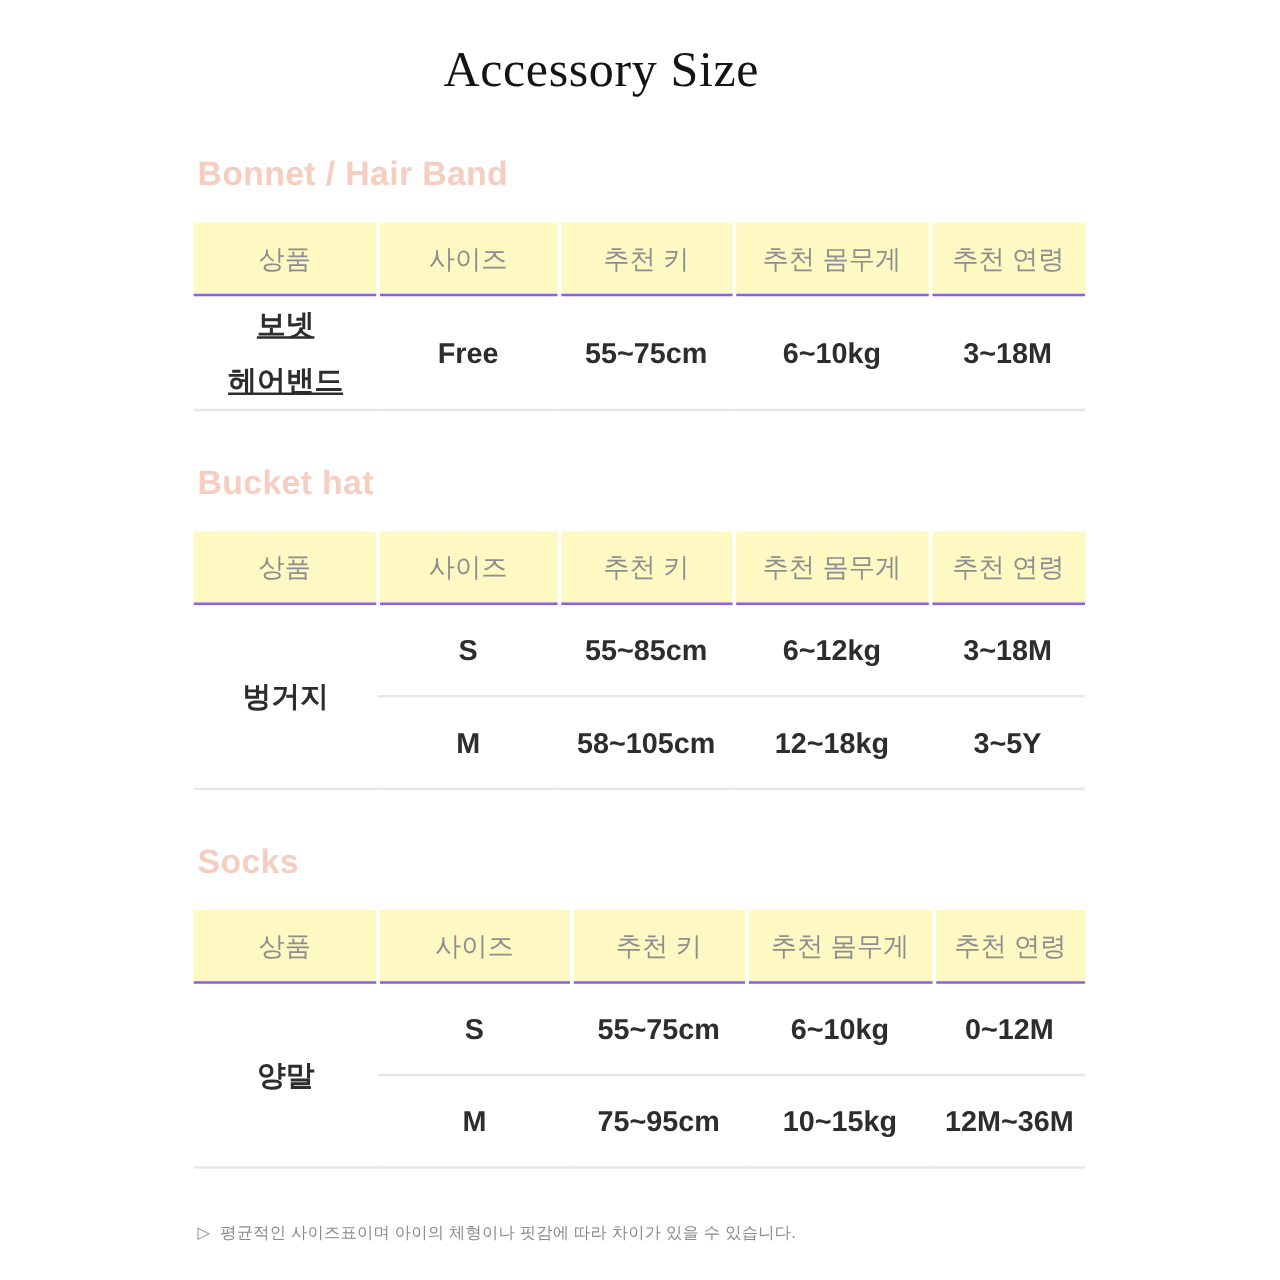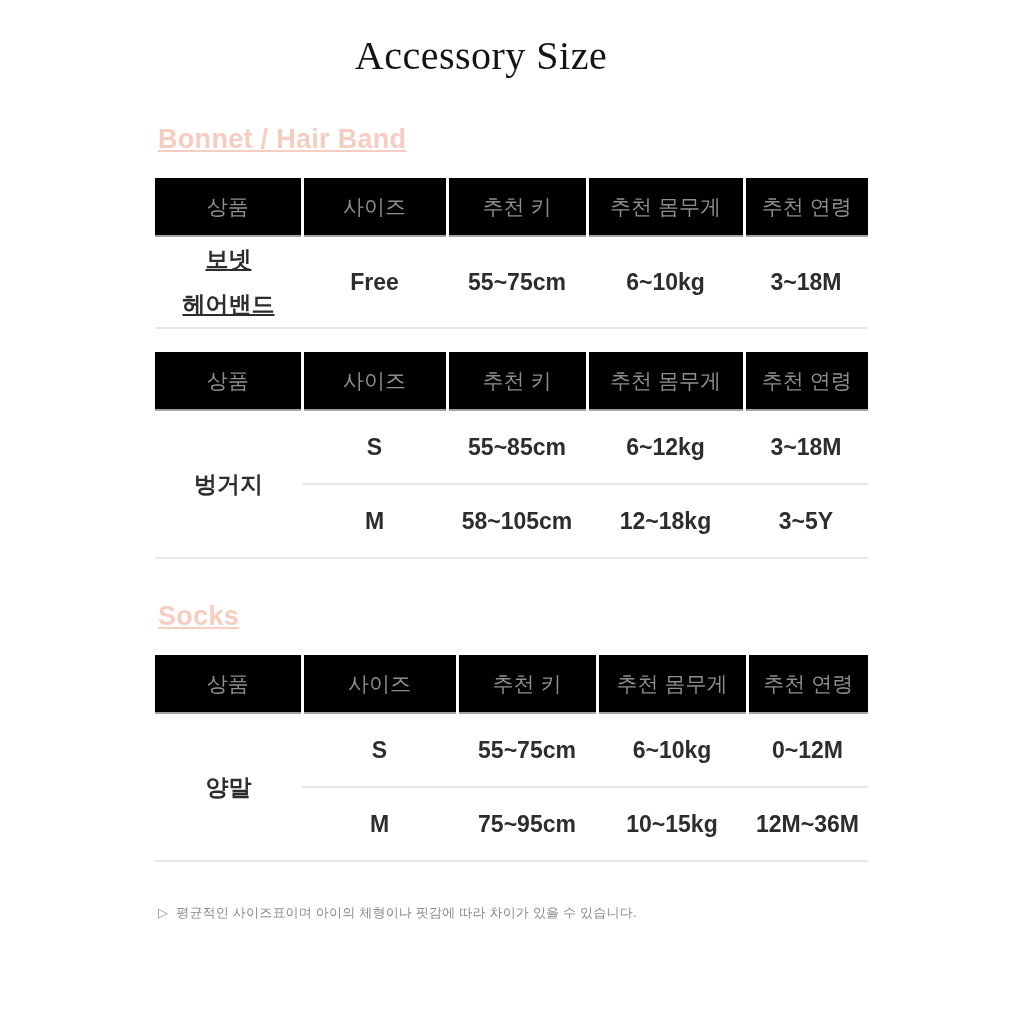--- a/index.html
+++ b/index.html
@@ -31,37 +31,36 @@
     width: 713px;
     margin-left: 155px;
   }
   .section-heading {
     font-size: 27px;
     font-weight: 700;
     color: #f6cdc1;
     margin: 41px 0 0 3px;
     line-height: 32px;
     letter-spacing: 0.3px;
-    text-decoration: underline;
   }
   table.size-table {
     width: 713px;
     border-collapse: collapse;
     table-layout: fixed;
     margin-top: 23px;
   }
   table.size-table thead th {
-    background: #000000;
+    background: #fef9c3;
     color: #8e8e8e;
     font-weight: 500;
     font-size: 21px;
     height: 57px;
     text-align: center;
     vertical-align: middle;
-    border-bottom: 2px solid #a3a3a3;
+    border-bottom: 2px solid #8b5cf6;
     border-left: 3px solid #ffffff;
     padding: 0;
   }
   table.size-table thead th:first-child {
     border-left: none;
   }
   table.size-table tbody td {
     text-align: center;
     vertical-align: middle;
     color: #2d2d2d;
@@ -125,20 +124,21 @@
             <td>Free</td>
             <td>55~75cm</td>
             <td>6~10kg</td>
             <td>3~18M</td>
           </tr>
         </tbody>
       </table>
     </section>
 
     <section>
+      <h2 class="section-heading">Bucket hat</h2>
       <table class="size-table">
         <colgroup>
           <col style="width:147px">
             <col style="width:145px">
             <col style="width:140px">
             <col style="width:157px">
             <col style="width:124px">
         </colgroup>
         <thead>
           <tr>

